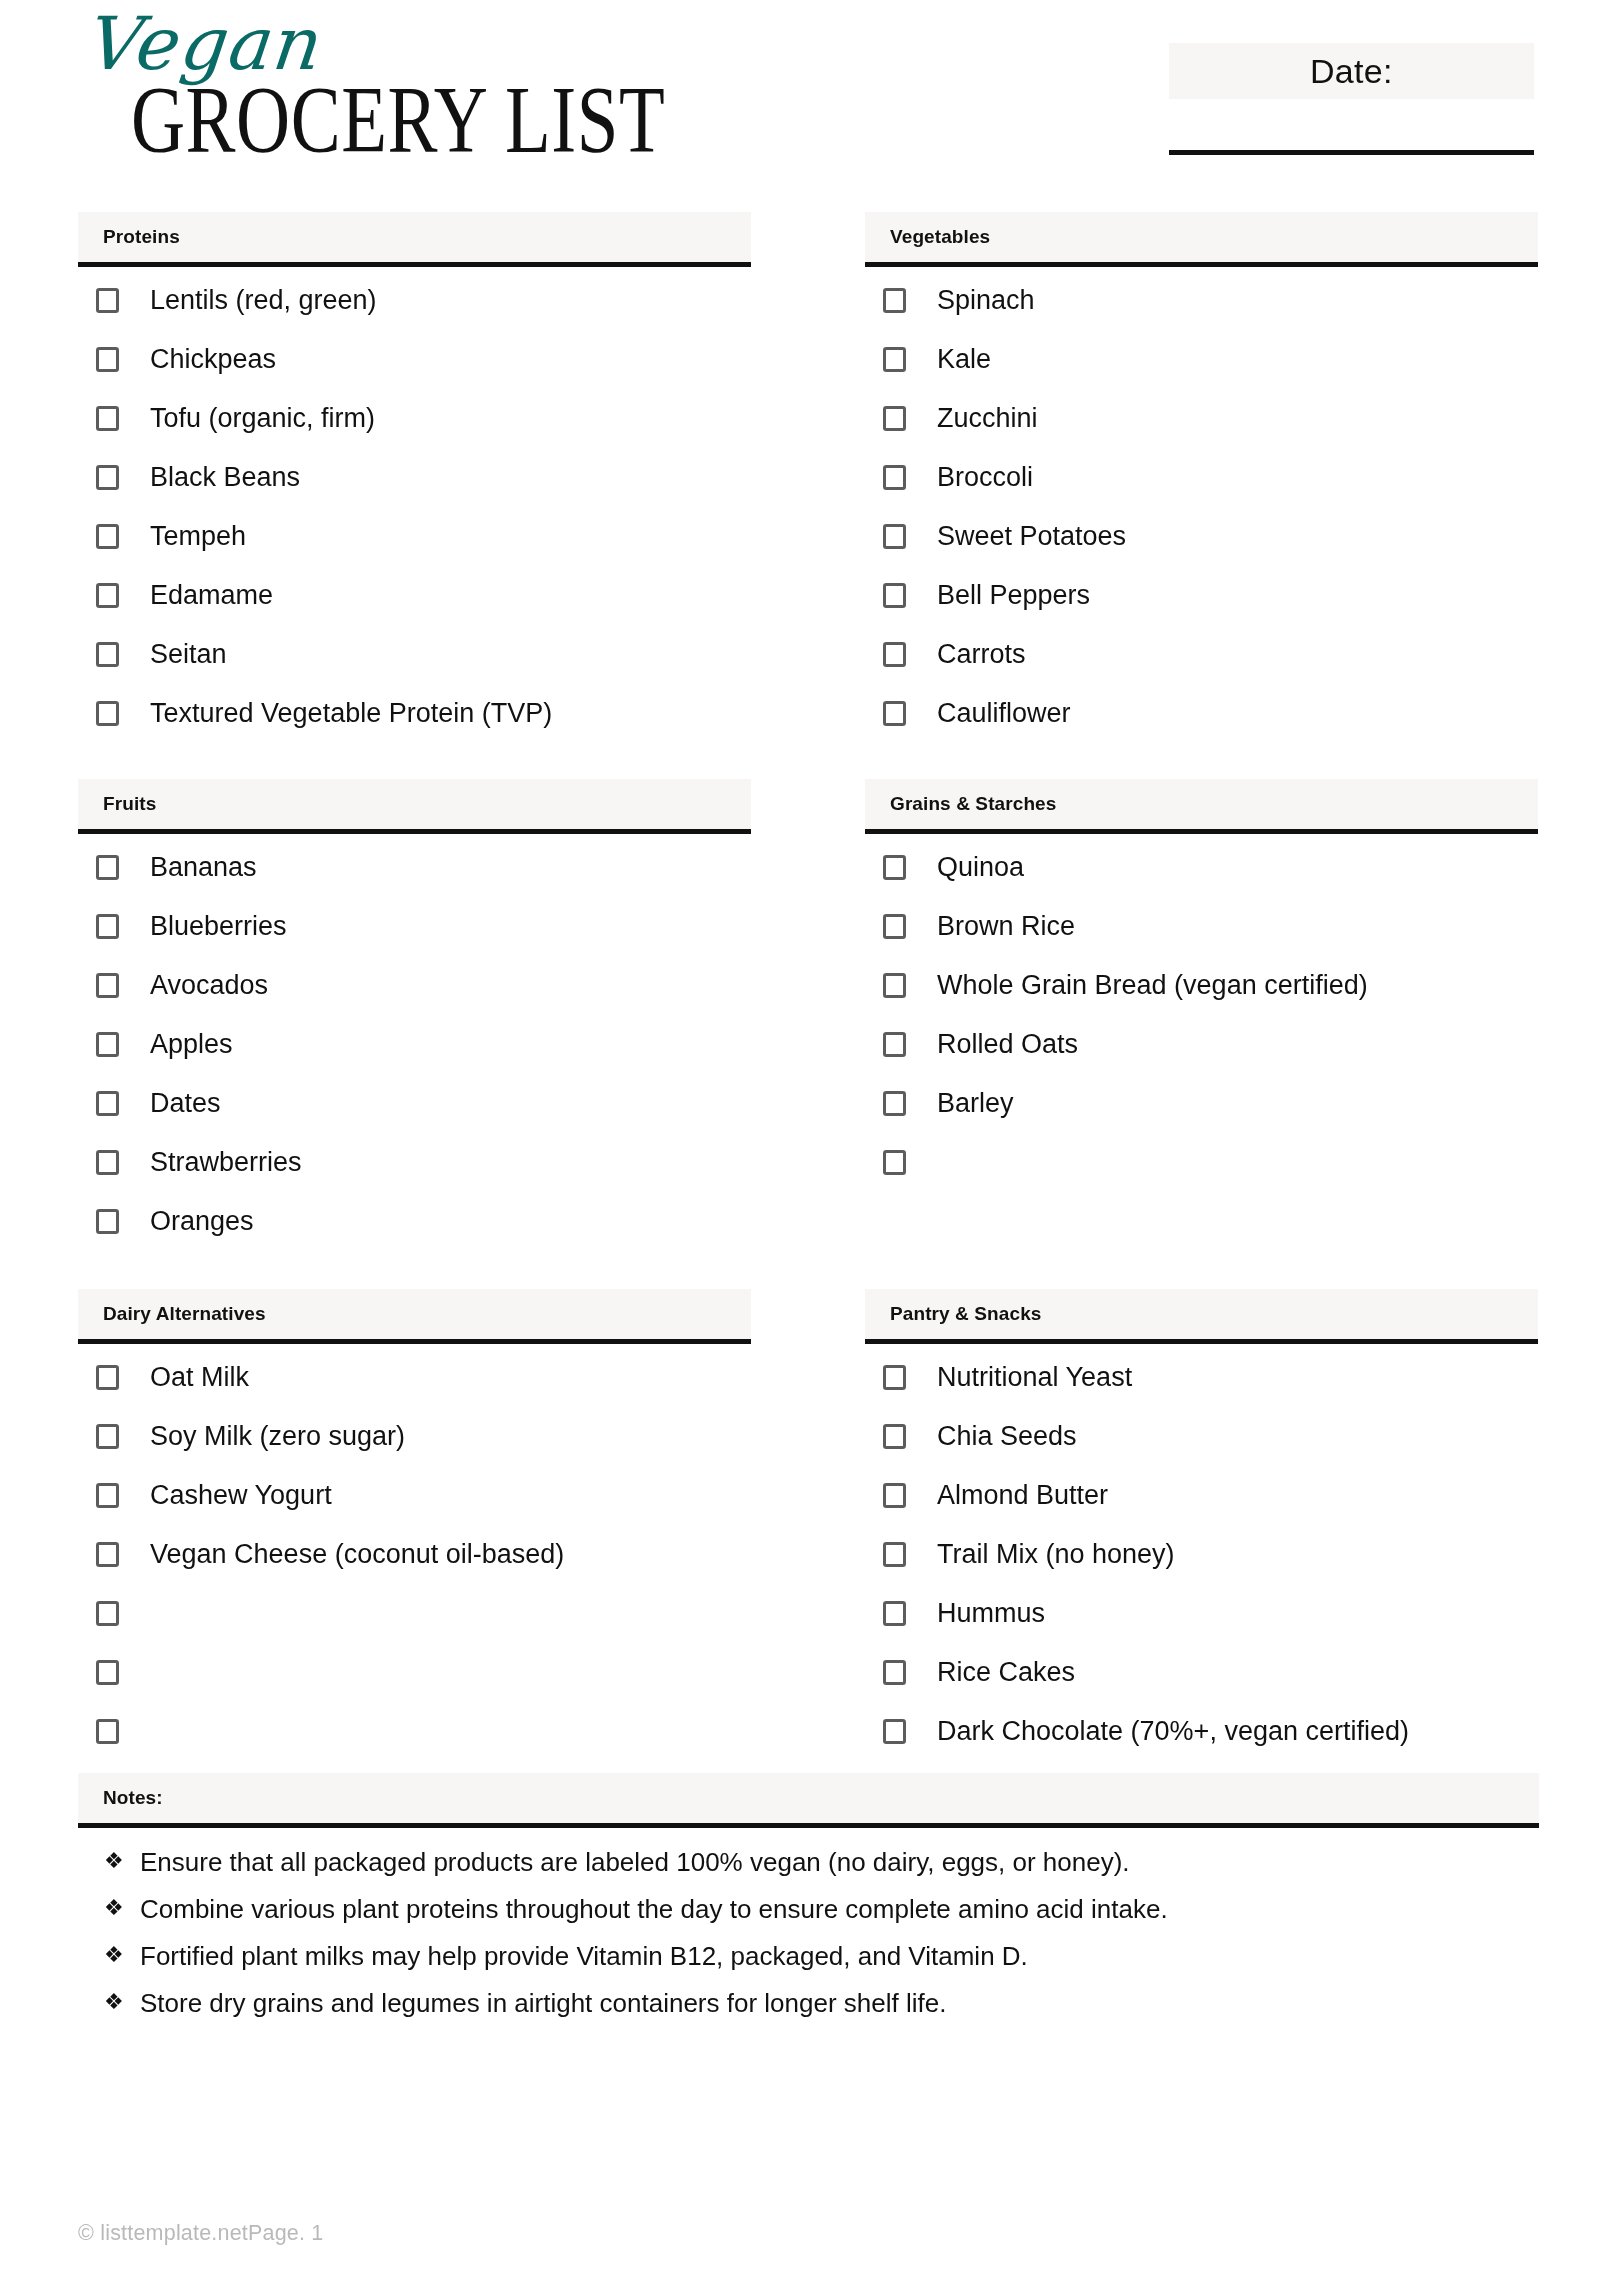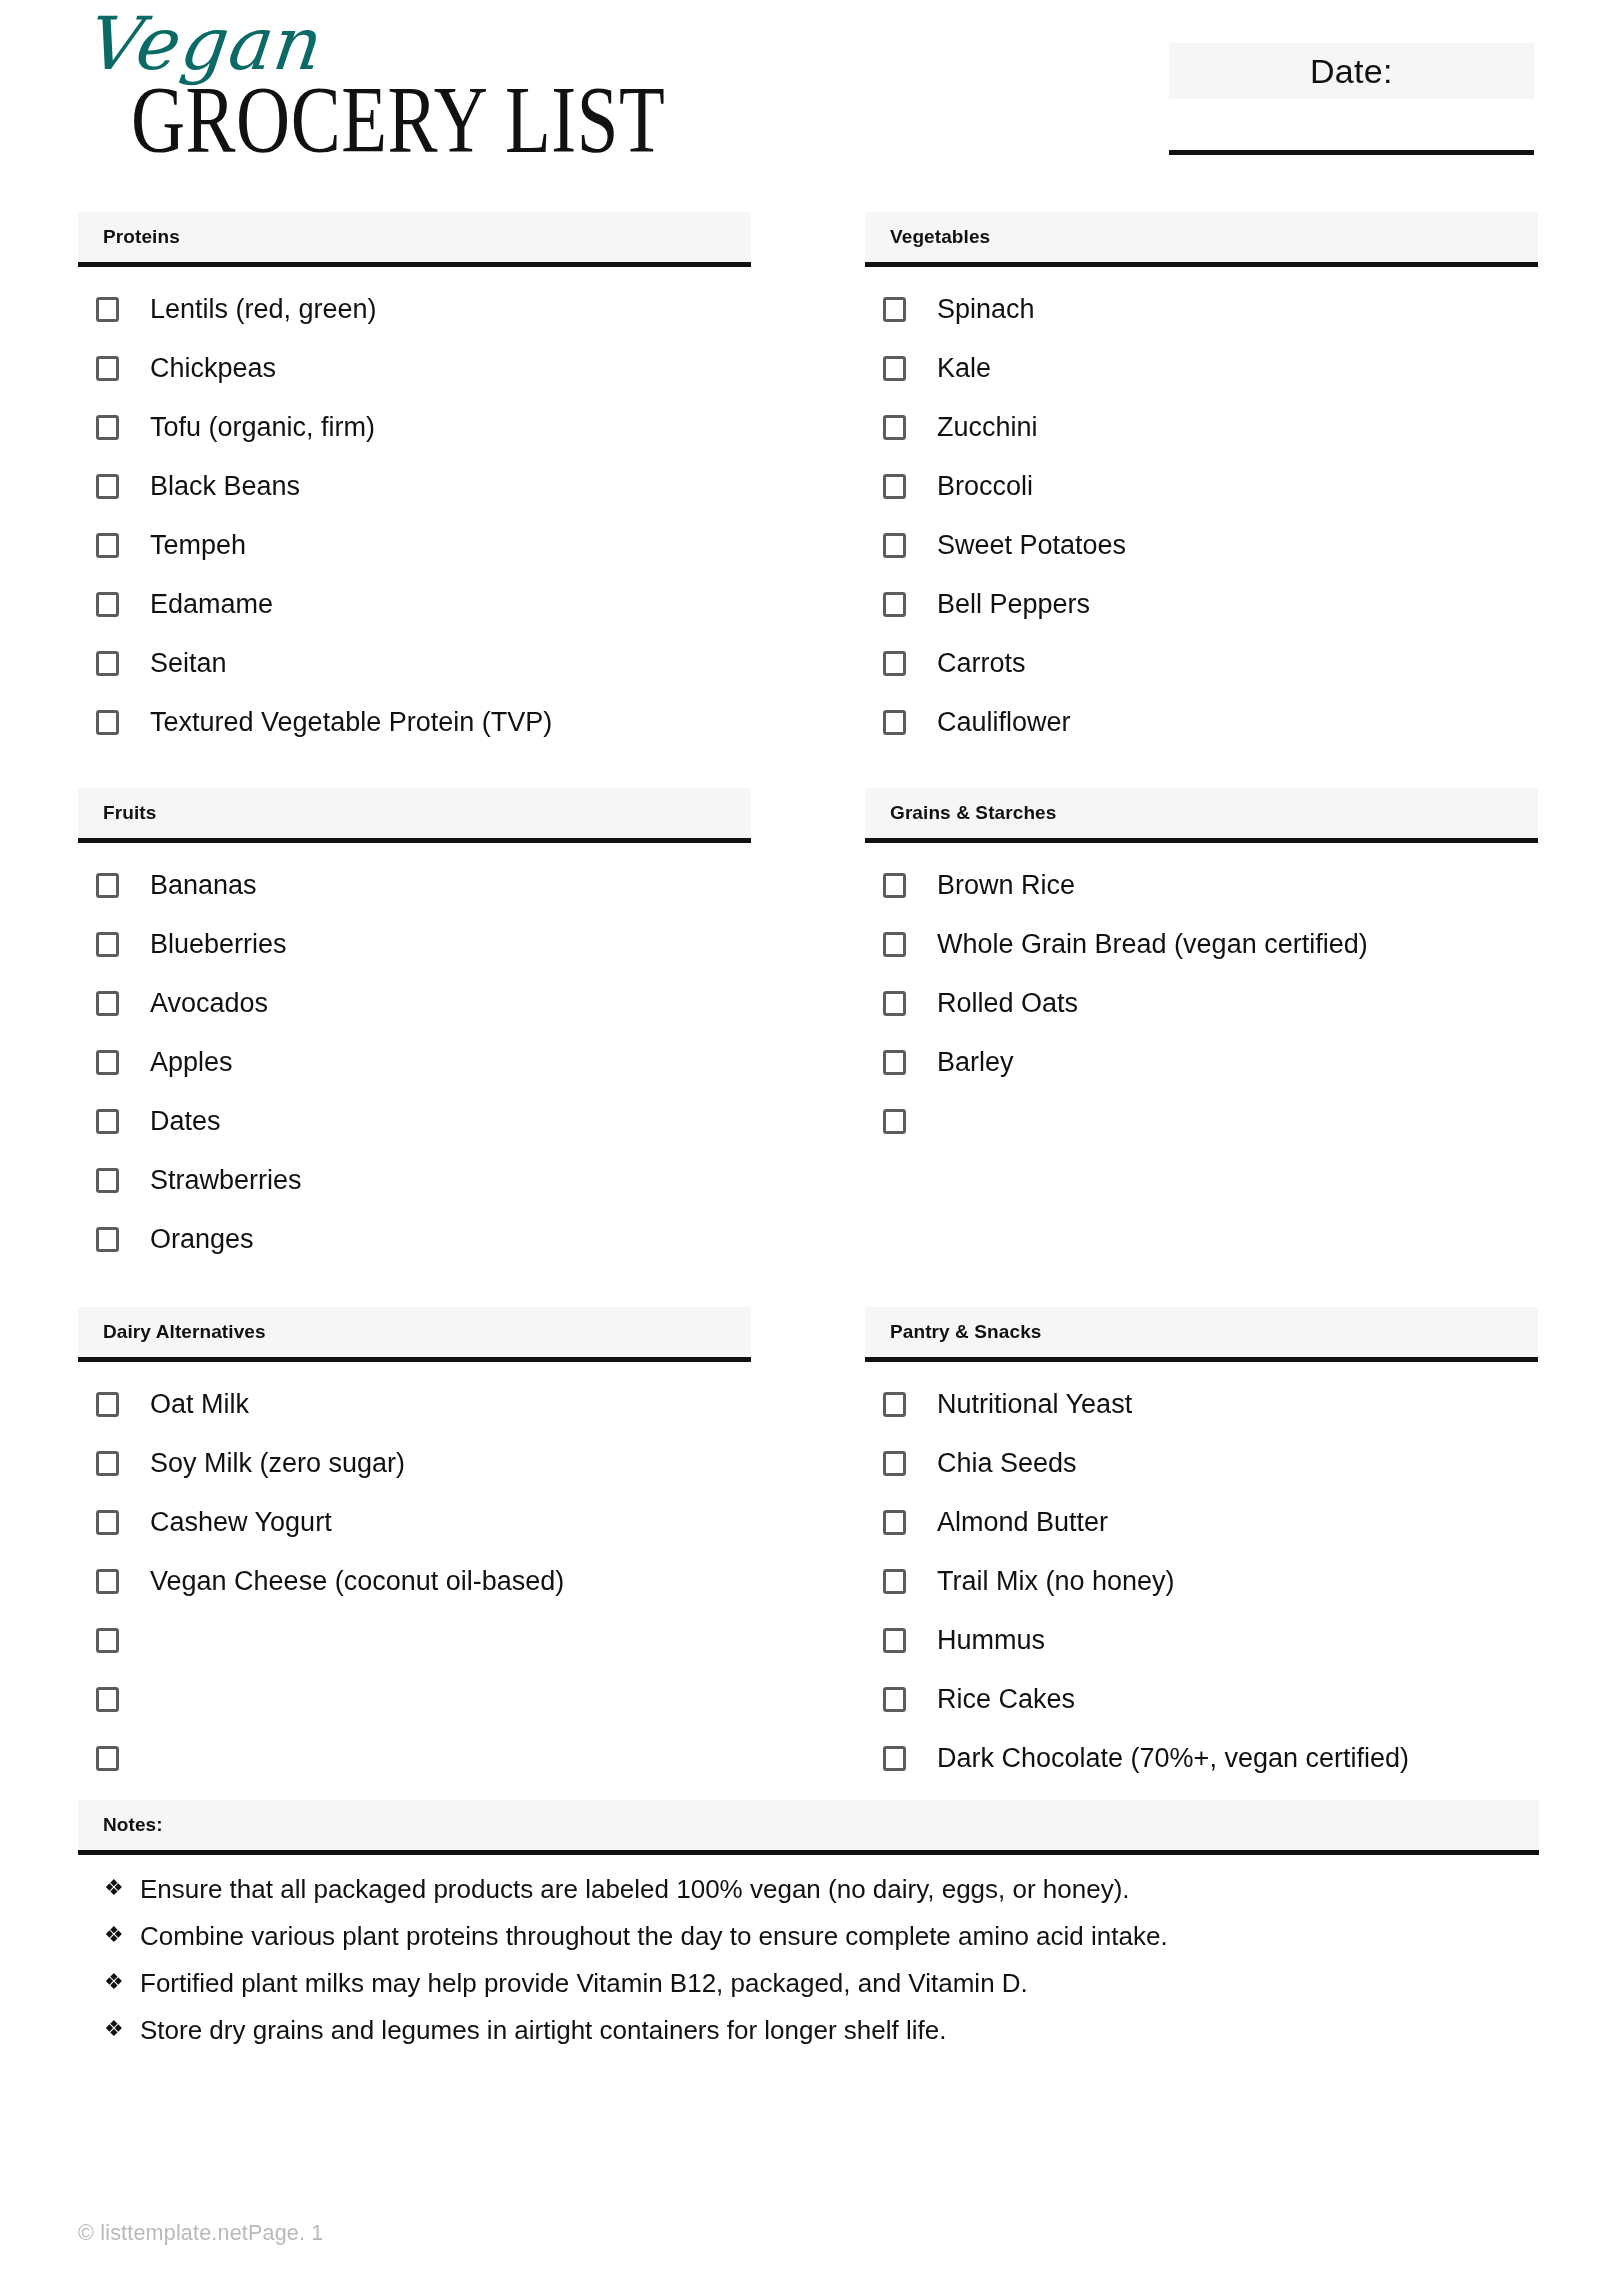--- a/index.html
+++ b/index.html
@@ -116,21 +116,21 @@
     border-bottom: 5.2px solid #111111;
   }
 
   .section-title {
     font-size: 19px;
     font-weight: bold;
     color: #111111;
     letter-spacing: 0.1px;
   }
 
-  .items { padding-top: 13px; }
+  .items { padding-top: 4px; }
 
   .item {
     display: flex;
     align-items: center;
     height: 59px;
     padding-left: 18px;
   }
 
   .checkbox {
     width: 23px;
@@ -341,20 +341,24 @@
             <span class="checkbox"></span>
             <span class="item-label">Oranges</span>
           </div>
         </div>
       </div>
       <div class="section row-2">
         <div class="section-head">
           <span class="section-title">Grains &amp; Starches</span>
         </div>
         <div class="items">
+          <div class="item">
+            <span class="checkbox"></span>
+            <span class="item-label">Quinoa</span>
+          </div>
           <div class="item">
             <span class="checkbox"></span>
             <span class="item-label">Brown Rice</span>
           </div>
           <div class="item">
             <span class="checkbox"></span>
             <span class="item-label">Whole Grain Bread (vegan certified)</span>
           </div>
           <div class="item">
             <span class="checkbox"></span>

